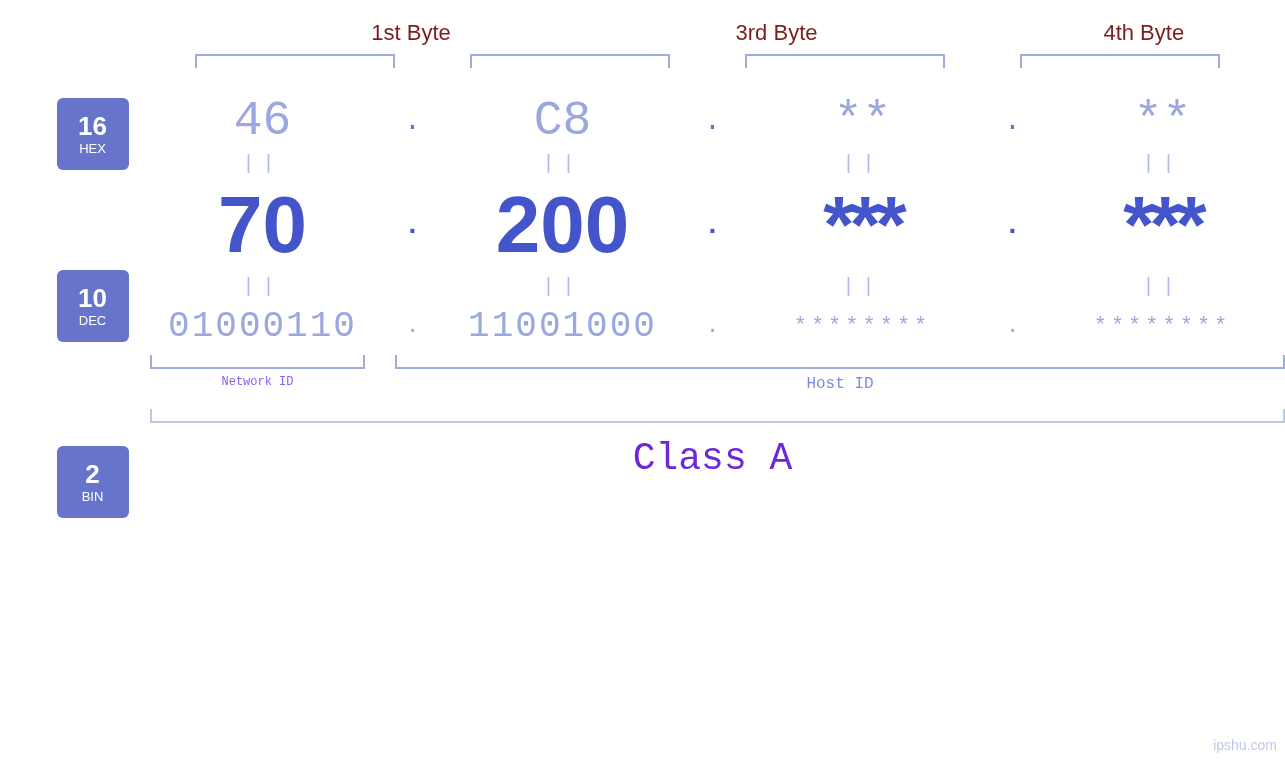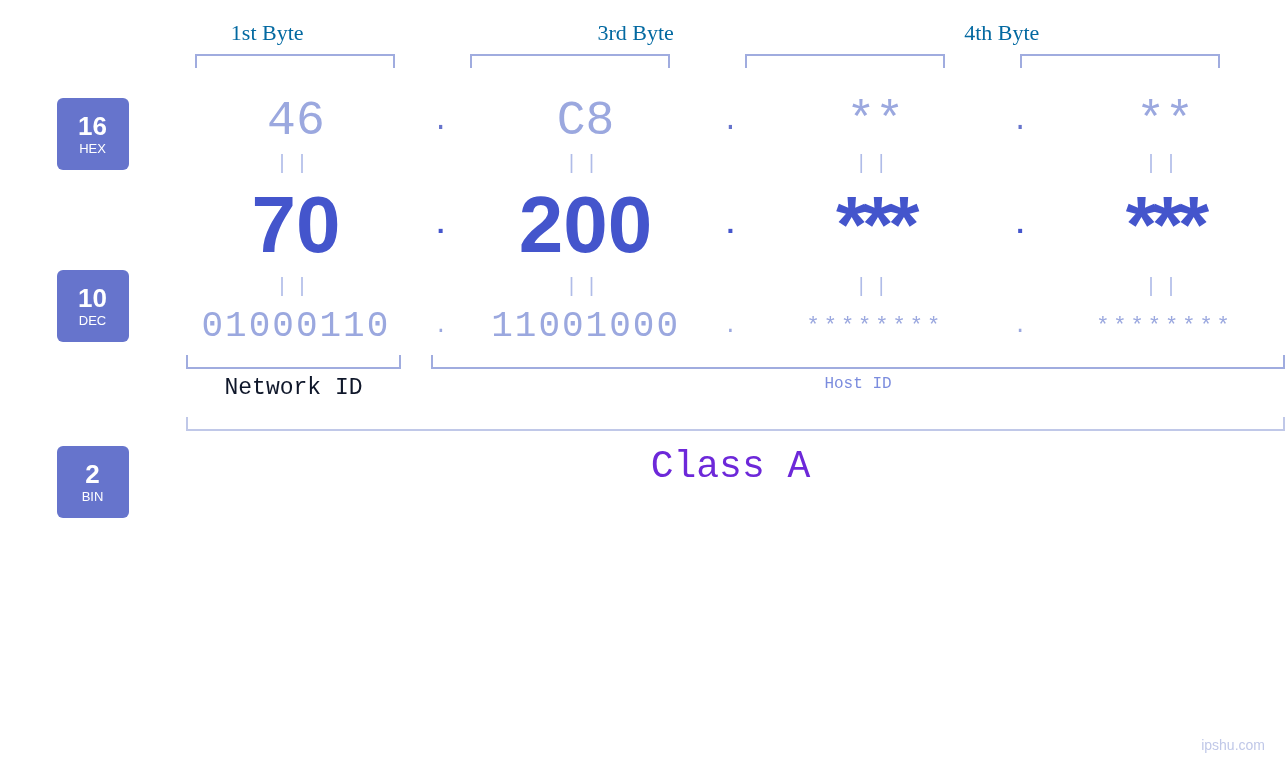--- a/index.html
+++ b/index.html
@@ -25,24 +25,24 @@
     
     .byte-headers {
       display: flex;
       width: 1100px;
       margin-left: 130px;
       margin-top: 20px;
       justify-content: space-around;
     }
 
     .byte-label {
-      color: #0369a1;
+      color: #7f1d1d;
       font-size: 22px;
-      font-family: Liberation Serif, serif;
-      text-align: left;
+      font-family: Liberation Sans, sans-serif;
+      text-align: right;
       width: 220px;
     }
 
     
     .bracket-row {
       display: flex;
       width: 1100px;
       margin-left: 130px;
       margin-top: 8px;
       justify-content: space-around;
@@ -180,21 +180,21 @@
       color: #9ba8df;
       font-size: 26px;
       font-family: 'Courier New', monospace;
       letter-spacing: 4px;
     }
 
     
     .watermark {
       position: absolute;
       bottom: 14px;
-      right: 20px;
+      right: 8px;
       color: #c0c8e8;
       font-size: 14px;
       font-family: Arial, sans-serif;
     }
   </style>
 </head>
 <body>
 
 <div class="main-container">
 
@@ -204,21 +204,21 @@
     <div class="byte-label">4th Byte</div>
   </div>
 
   <div class="bracket-row">
     <div class="bracket"></div>
     <div class="bracket"></div>
     <div class="bracket"></div>
     <div class="bracket"></div>
   </div>
 
-  <div style="display:flex; width:1285px; margin-top:10px;gap:36px;">
+  <div style="display:flex; width:1285px; margin-top:10px;">
 
     <div class="badges-col">
       <div class="badge" style="margin-top: 20px;">
         <span class="badge-num">16</span>
         <span class="badge-label">HEX</span>
       </div>
       <div class="badge-spacer"></div>
       <div class="badge">
         <span class="badge-num">10</span>
         <span class="badge-label">DEC</span>
@@ -306,21 +306,21 @@
         </div>
       </div>
 
       <div style="display:flex; width:100%; margin-top:8px; padding-left:10px;">
         <div style="width:215px; height:14px; border:2px solid #a0acdf; border-top:none;"></div>
         <div style="width:30px;"></div>
         <div style="flex:1; height:14px; border:2px solid #a0acdf; border-top:none;"></div>
       </div>
 
       <div style="display:flex; width:100%; margin-top:6px; padding-left:10px;">
-        <div style="width:215px; text-align:center; color:#0f172a; font-size:23px; font-family:'Courier New',monospace;">Network ID</div>
+        <div style="width:215px; text-align:center; color:#8b5cf6; font-size:12px; font-family:'Courier New',monospace;">Network ID</div>
         <div style="width:30px;"></div>
         <div style="flex:1; text-align:center; color:#7b8cde; font-size:16px; font-family:'Courier New',monospace;">Host ID</div>
       </div>
 
       <div style="width:calc(100% - 10px); margin-left:10px; height:14px; border:2px solid #c0c8e8; border-top:none; margin-top:16px;"></div>
 
       <div style="text-align:center; color:#6d28d9; font-size:38px; font-family:'Courier New',monospace; margin-top:14px;">Class A</div>
 
     </div>
   </div>

